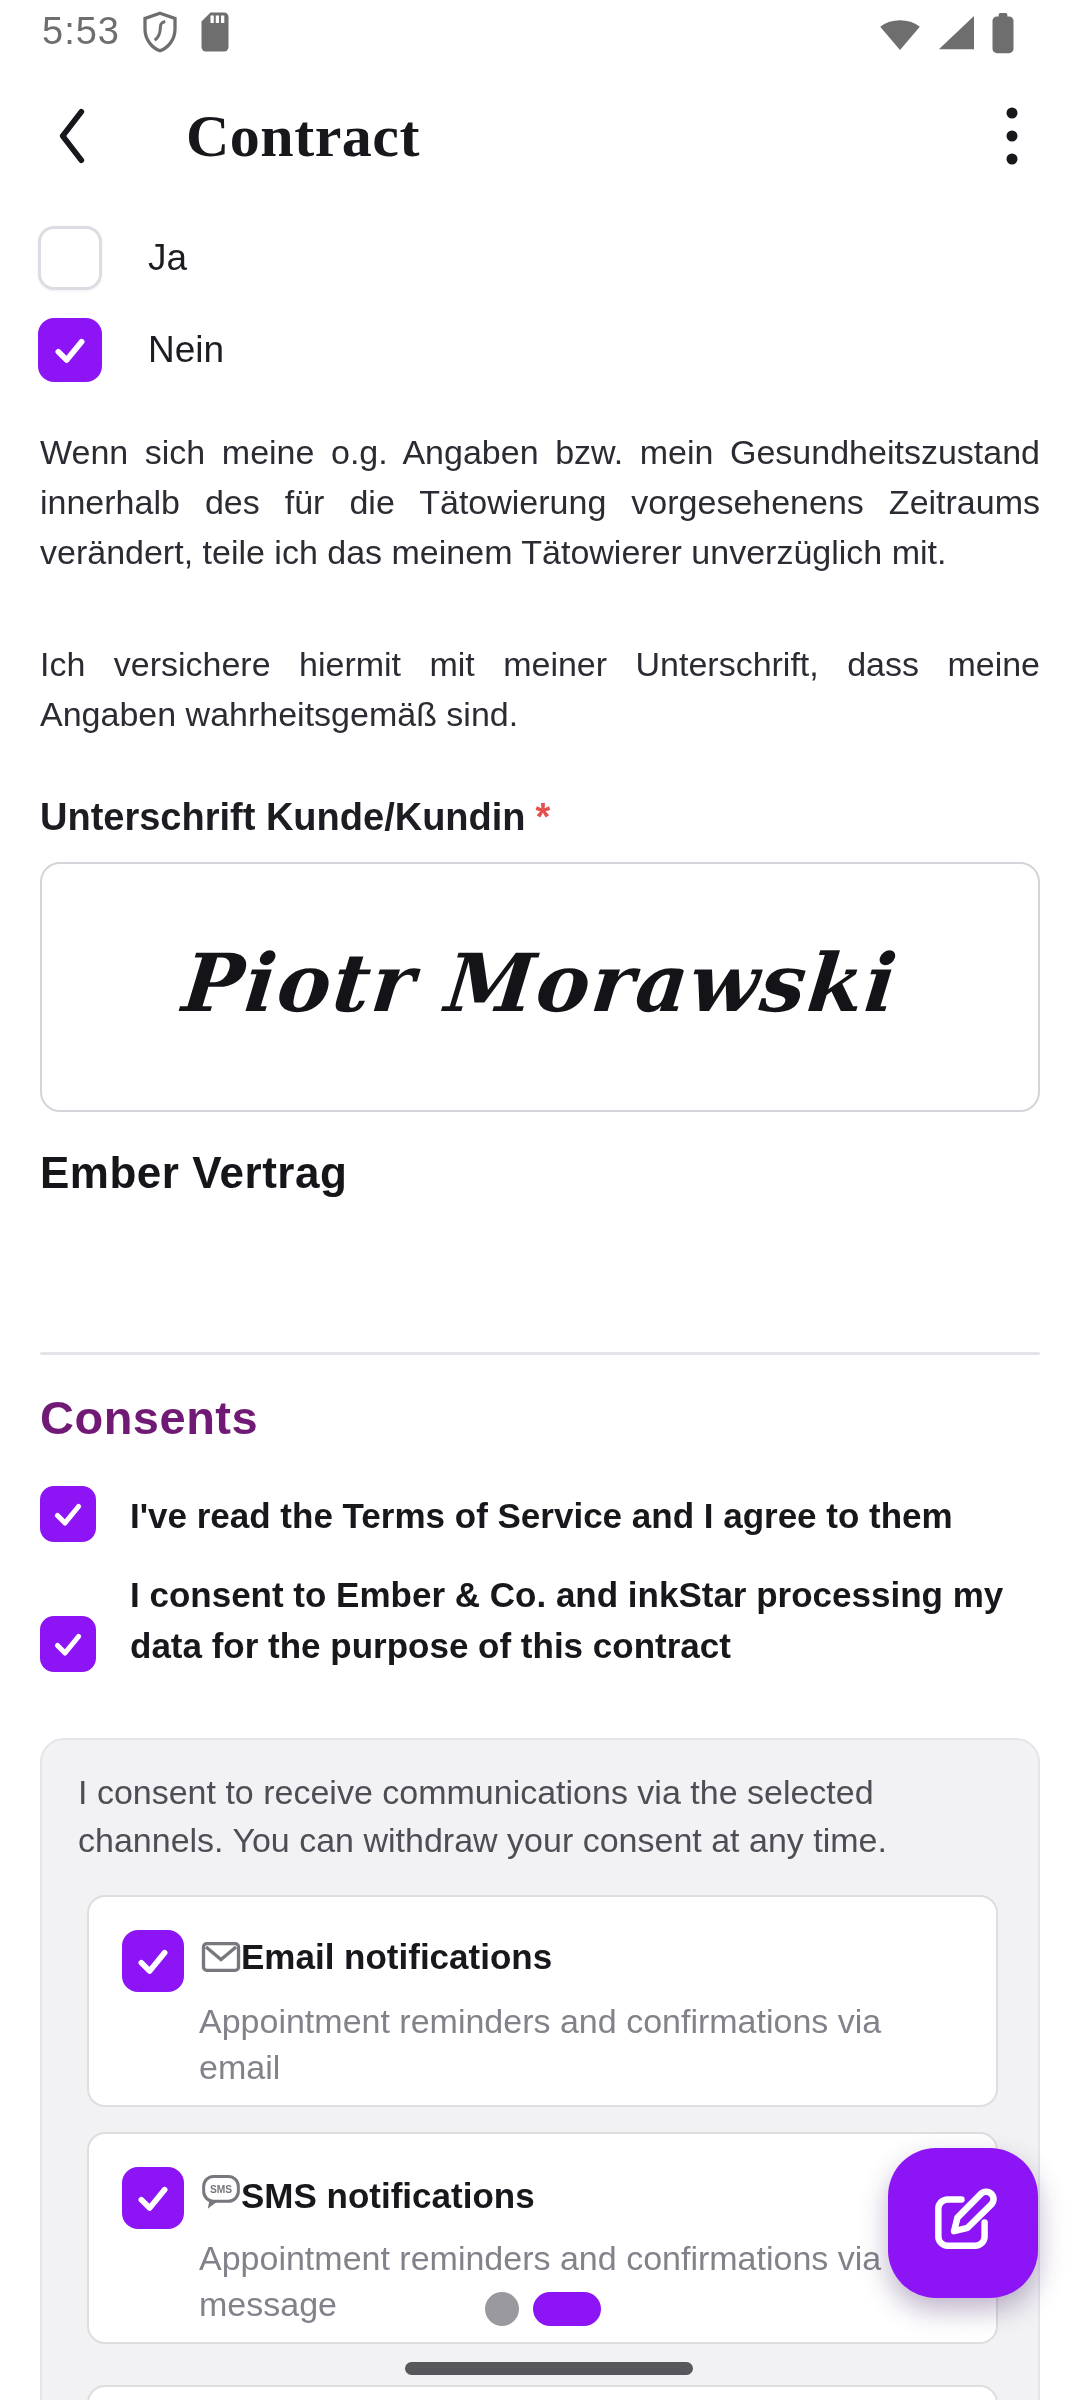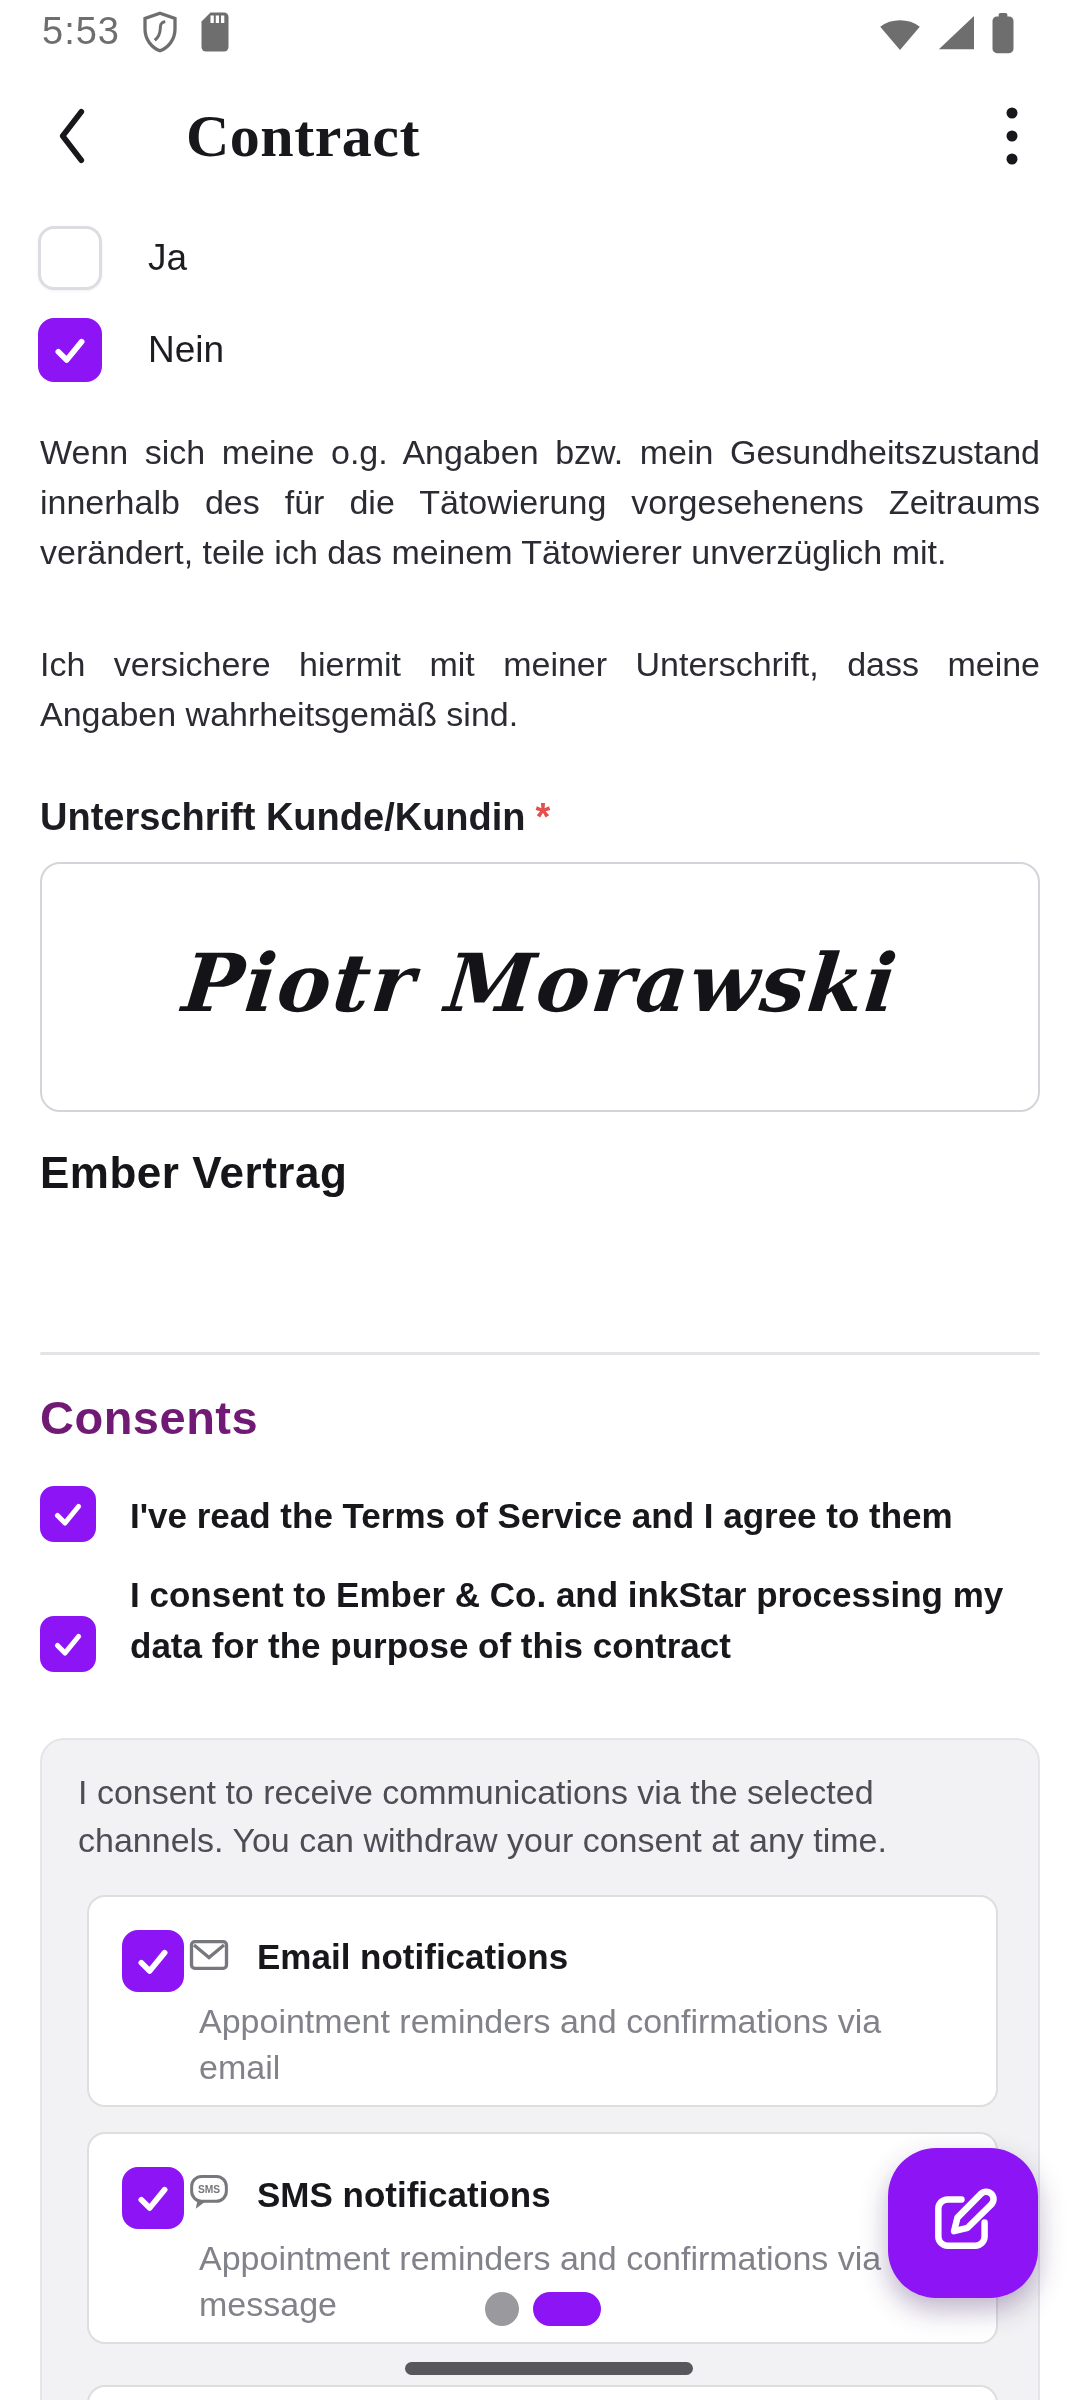--- a/index.html
+++ b/index.html
@@ -85,21 +85,21 @@
     font-size:34px; line-height:1.42; color:#4d4d55;
   }
   .channel-card {
     position:absolute; left:45px; width:911px; height:212px;
     background:#ffffff; border:2px solid #dededf; border-radius:18px;
   }
   #channel-email { top:155px; }
   #channel-sms   { top:392px; }
   #channel-partial { top:645px; height:110px; }
   .channel-card .cbx { position:absolute; left:33px; top:33px; width:62px; height:62px; }
-  .channel-title-row { position:absolute; left:100px; top:40px; display:flex; align-items:center; gap:28px; }
+  .channel-title-row { position:absolute; left:112px; top:40px; display:flex; align-items:flex-end; gap:0; }
   .channel-title { font-size:35px; font-weight:700; color:#17171c; }
   .channel-desc {
     position:absolute; left:110px; top:102px; right:28px;
     font-size:34px; line-height:1.35; color:#82828a;
   }
   .page-dots { position:absolute; left:50%; transform:translateX(-50%); top:158px; display:flex; align-items:center; gap:14px; }
   .dot-inactive { width:34px; height:34px; border-radius:50%; background:#9a9a9e; }
   .dot-active   { width:68px; height:34px; border-radius:17px; background:#8c14f5; }
 
   

